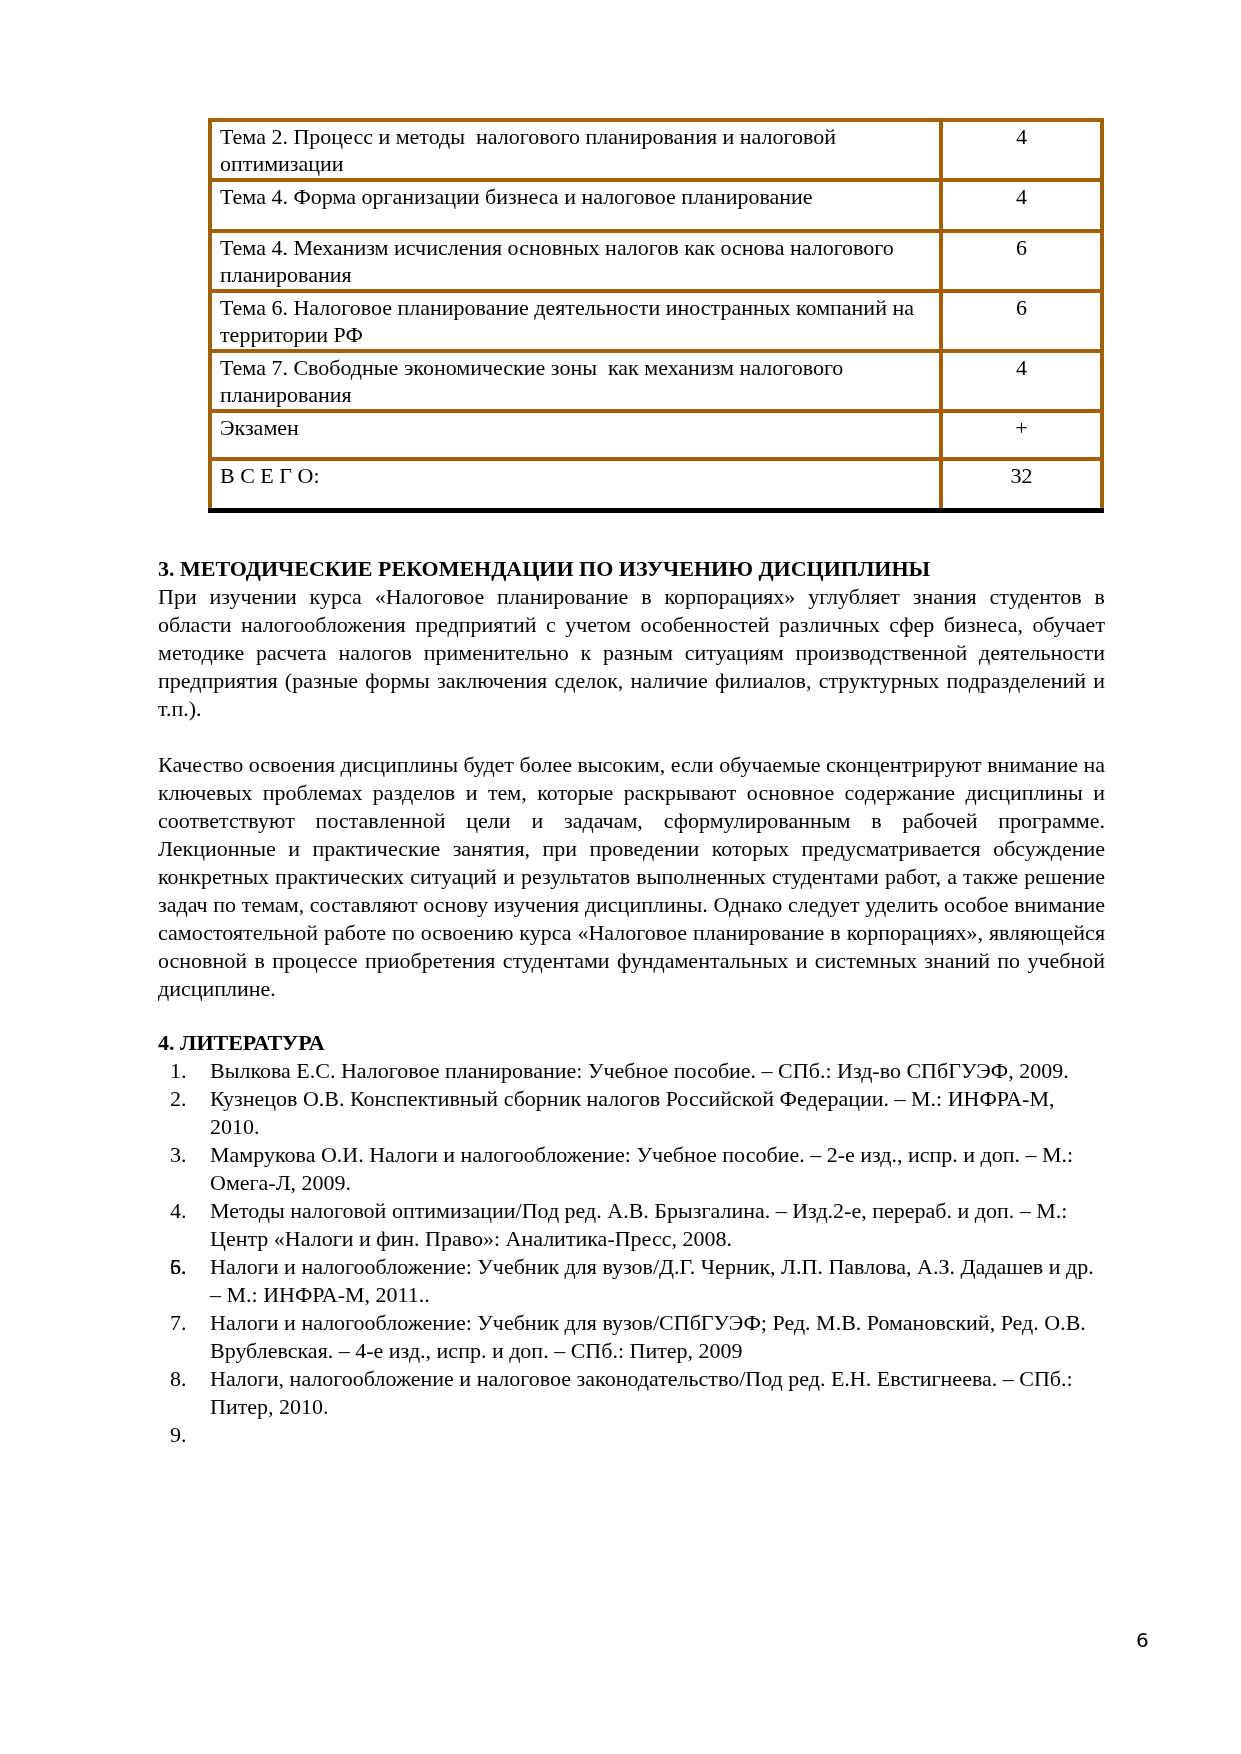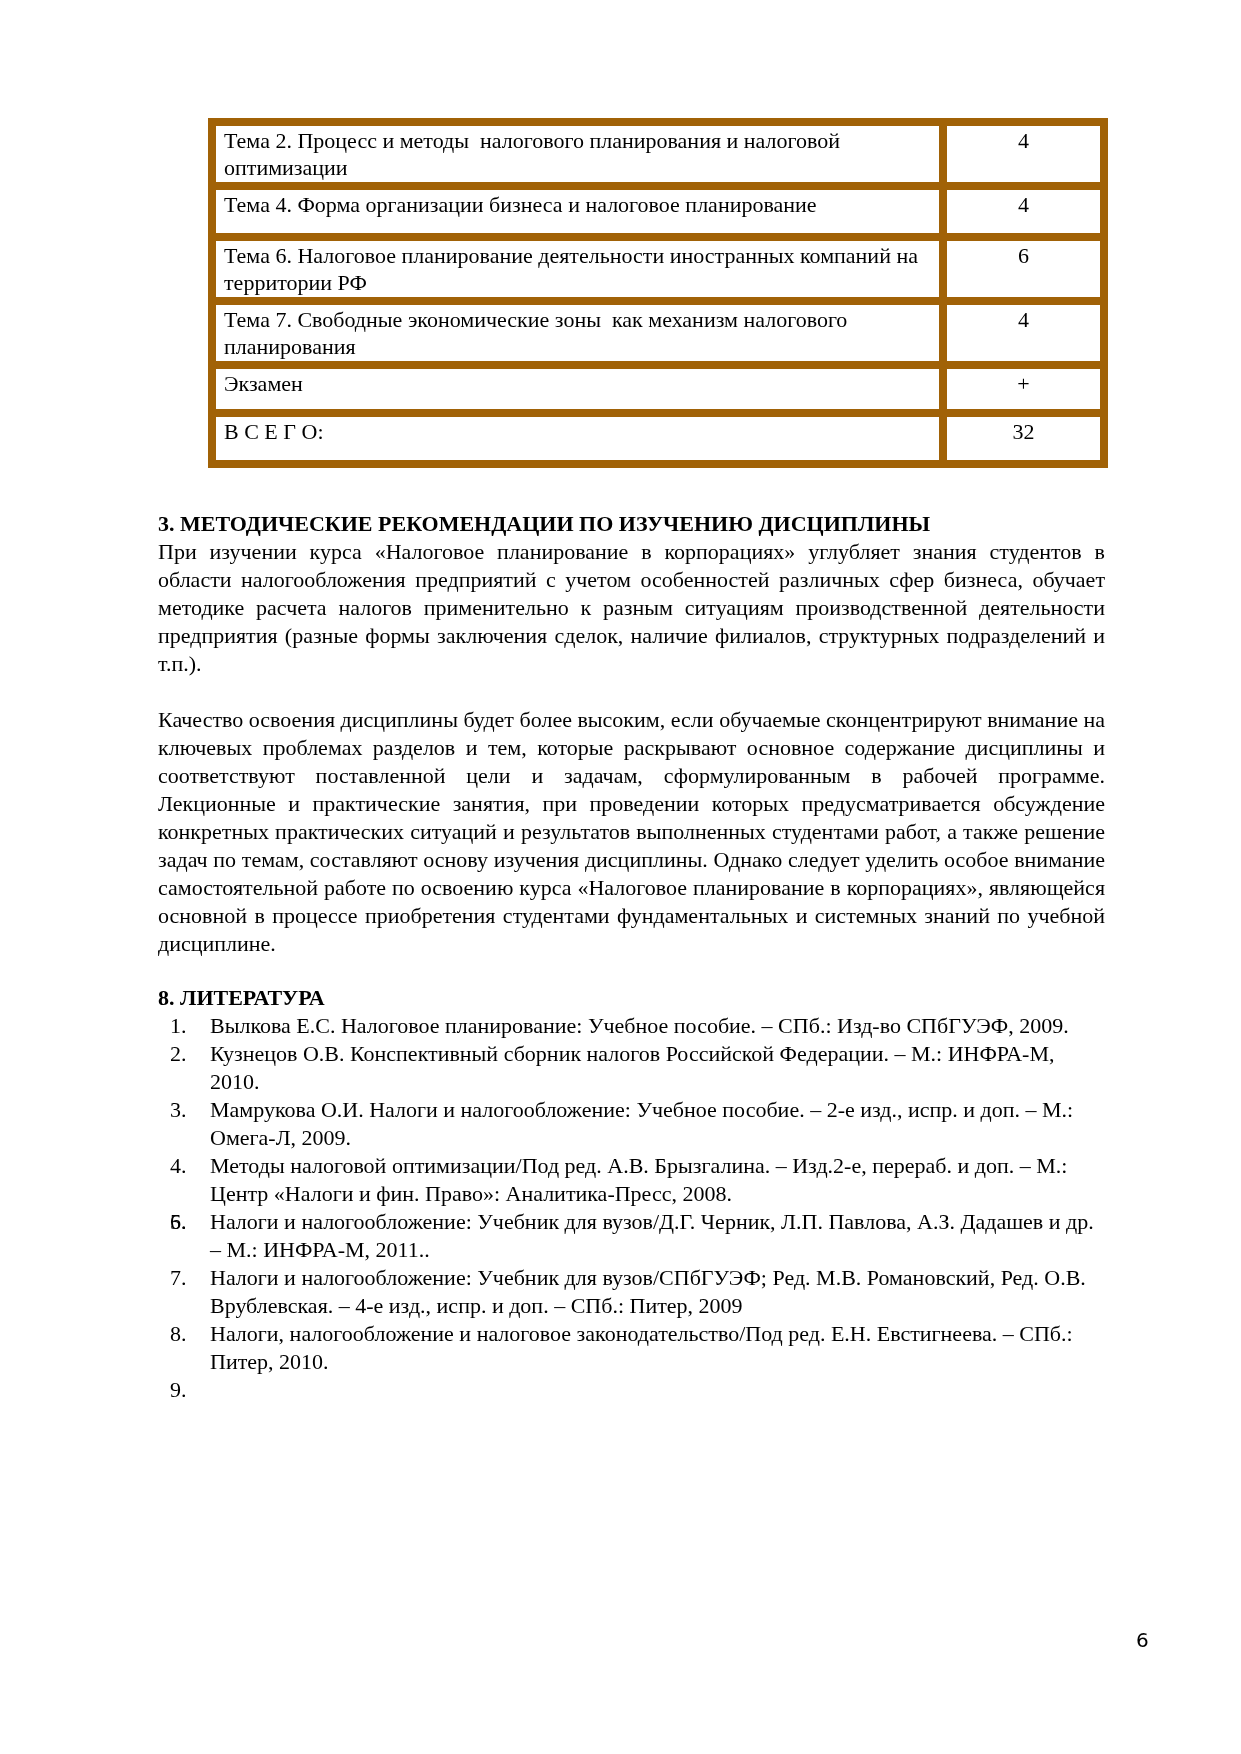--- a/index.html
+++ b/index.html
@@ -24,21 +24,21 @@
     border-collapse: collapse;
     table-layout: fixed;
     width: 892px;
     margin-left: 50px;
     border: 2px solid #000;
     border-bottom-width: 5px;
   }
   table.hours-table col.c-topic { width: 731px; }
   table.hours-table col.c-hours { width: 161px; }
   table.hours-table td {
-    border: 8px solid #a16207;
+    border: 4px solid #a16207;
     vertical-align: top;
     font-size: 22px;
     line-height: 27px;
   }
   td.topic-cell { padding: 1px 10px 1px 8px; white-space: pre-wrap; }
   td.hours-cell { text-align: center; padding-top: 1px; }
   tr.thick-bottom td { border-bottom-width: 4px; }
   
   .section-heading {
     font-size: 22px;
@@ -89,20 +89,24 @@
         </colgroup>
       <tbody>
         <tr style="height:59px;">
           <td class="topic-cell">Тема 2. Процесс и методы  налогового планирования и налоговой оптимизации</td>
           <td class="hours-cell">4</td>
         </tr>
         <tr class="thick-bottom" style="height:51px;">
           <td class="topic-cell">Тема 4. Форма организации бизнеса и налоговое планирование</td>
           <td class="hours-cell">4</td>
         </tr>
+        <tr style="height:59px;">
+          <td class="topic-cell">Тема 4. Механизм исчисления основных налогов как основа налогового планирования</td>
+          <td class="hours-cell">6</td>
+        </tr>
         <tr style="height:60px;">
           <td class="topic-cell">Тема 6. Налоговое планирование деятельности иностранных компаний на территории РФ</td>
           <td class="hours-cell">6</td>
         </tr>
         <tr style="height:58px;">
           <td class="topic-cell">Тема 7. Свободные экономические зоны  как механизм налогового планирования</td>
           <td class="hours-cell">4</td>
         </tr>
         <tr style="height:48px;">
           <td class="topic-cell">Экзамен</td>
@@ -112,21 +116,21 @@
           <td class="topic-cell">В С Е Г О:</td>
           <td class="hours-cell">32</td>
         </tr>
       </tbody>
     </table>
 
     <h2 class="section-heading" id="sec3-heading">3. МЕТОДИЧЕСКИЕ РЕКОМЕНДАЦИИ ПО ИЗУЧЕНИЮ ДИСЦИПЛИНЫ</h2>
     <p class="body-par" id="para-1">При изучении курса «Налоговое планирование в корпорациях» углубляет знания студентов в области налогообложения предприятий с учетом особенностей различных сфер бизнеса, обучает методике расчета налогов применительно к разным ситуациям производственной деятельности предприятия (разные формы заключения сделок, наличие филиалов, структурных подразделений и т.п.).</p>
     <p class="body-par" id="para-2">Качество освоения дисциплины будет более высоким, если обучаемые сконцентрируют внимание на ключевых проблемах разделов и тем, которые раскрывают основное содержание дисциплины и соответствуют поставленной цели и задачам, сформулированным в рабочей программе. Лекционные и практические занятия, при проведении которых предусматривается обсуждение конкретных практических ситуаций и результатов выполненных студентами работ, а также решение задач по темам, составляют основу изучения дисциплины. Однако следует уделить особое внимание самостоятельной работе по освоению курса «Налоговое планирование в корпорациях», являющейся основной в процессе приобретения студентами фундаментальных и системных знаний по учебной дисциплине.</p>
 
-    <h2 class="section-heading" id="sec4-heading">8. ЛИТЕРАТУРА</h2>
+    <h2 class="section-heading" id="sec4-heading">4. ЛИТЕРАТУРА</h2>
     <ol class="lit-list">
       <li>
         <span class="num">1.</span>
         <span class="ref">Вылкова Е.С. Налоговое планирование: Учебное пособие. – СПб.: Изд-во СПбГУЭФ, 2009.</span>
       </li>
       <li>
         <span class="num">2.</span>
         <span class="ref">Кузнецов О.В. Конспективный сборник налогов Российской Федерации. – М.: ИНФРА-М, 2010.</span>
       </li>
       <li>

